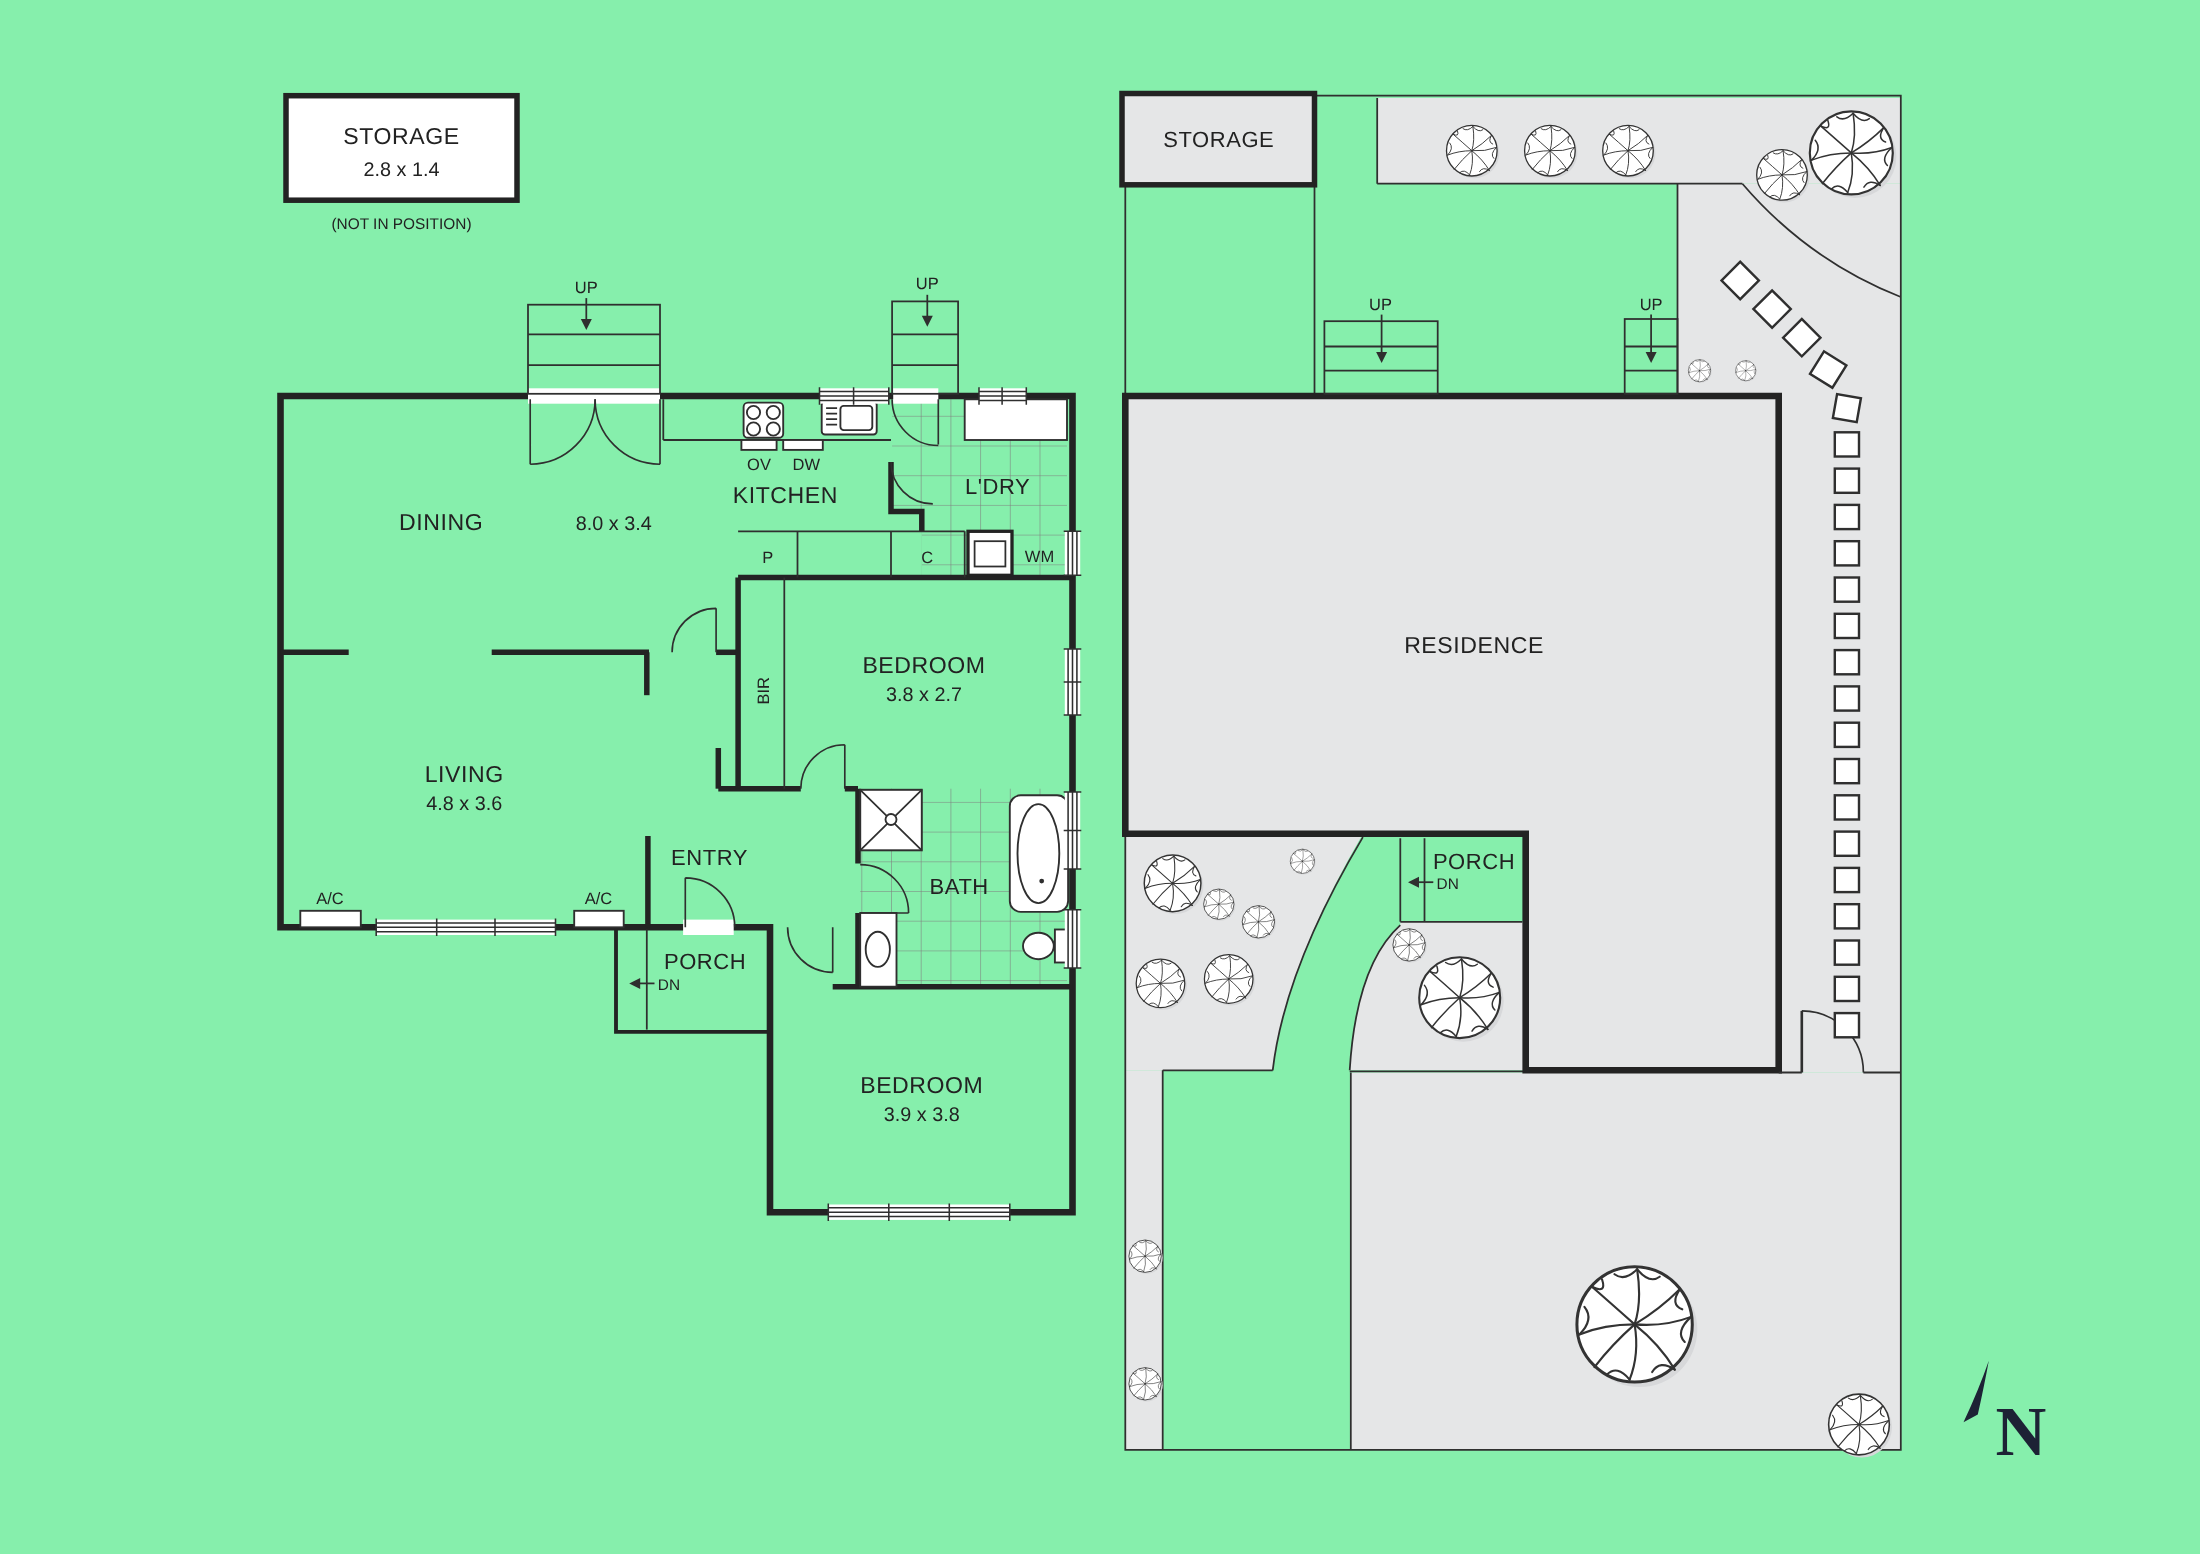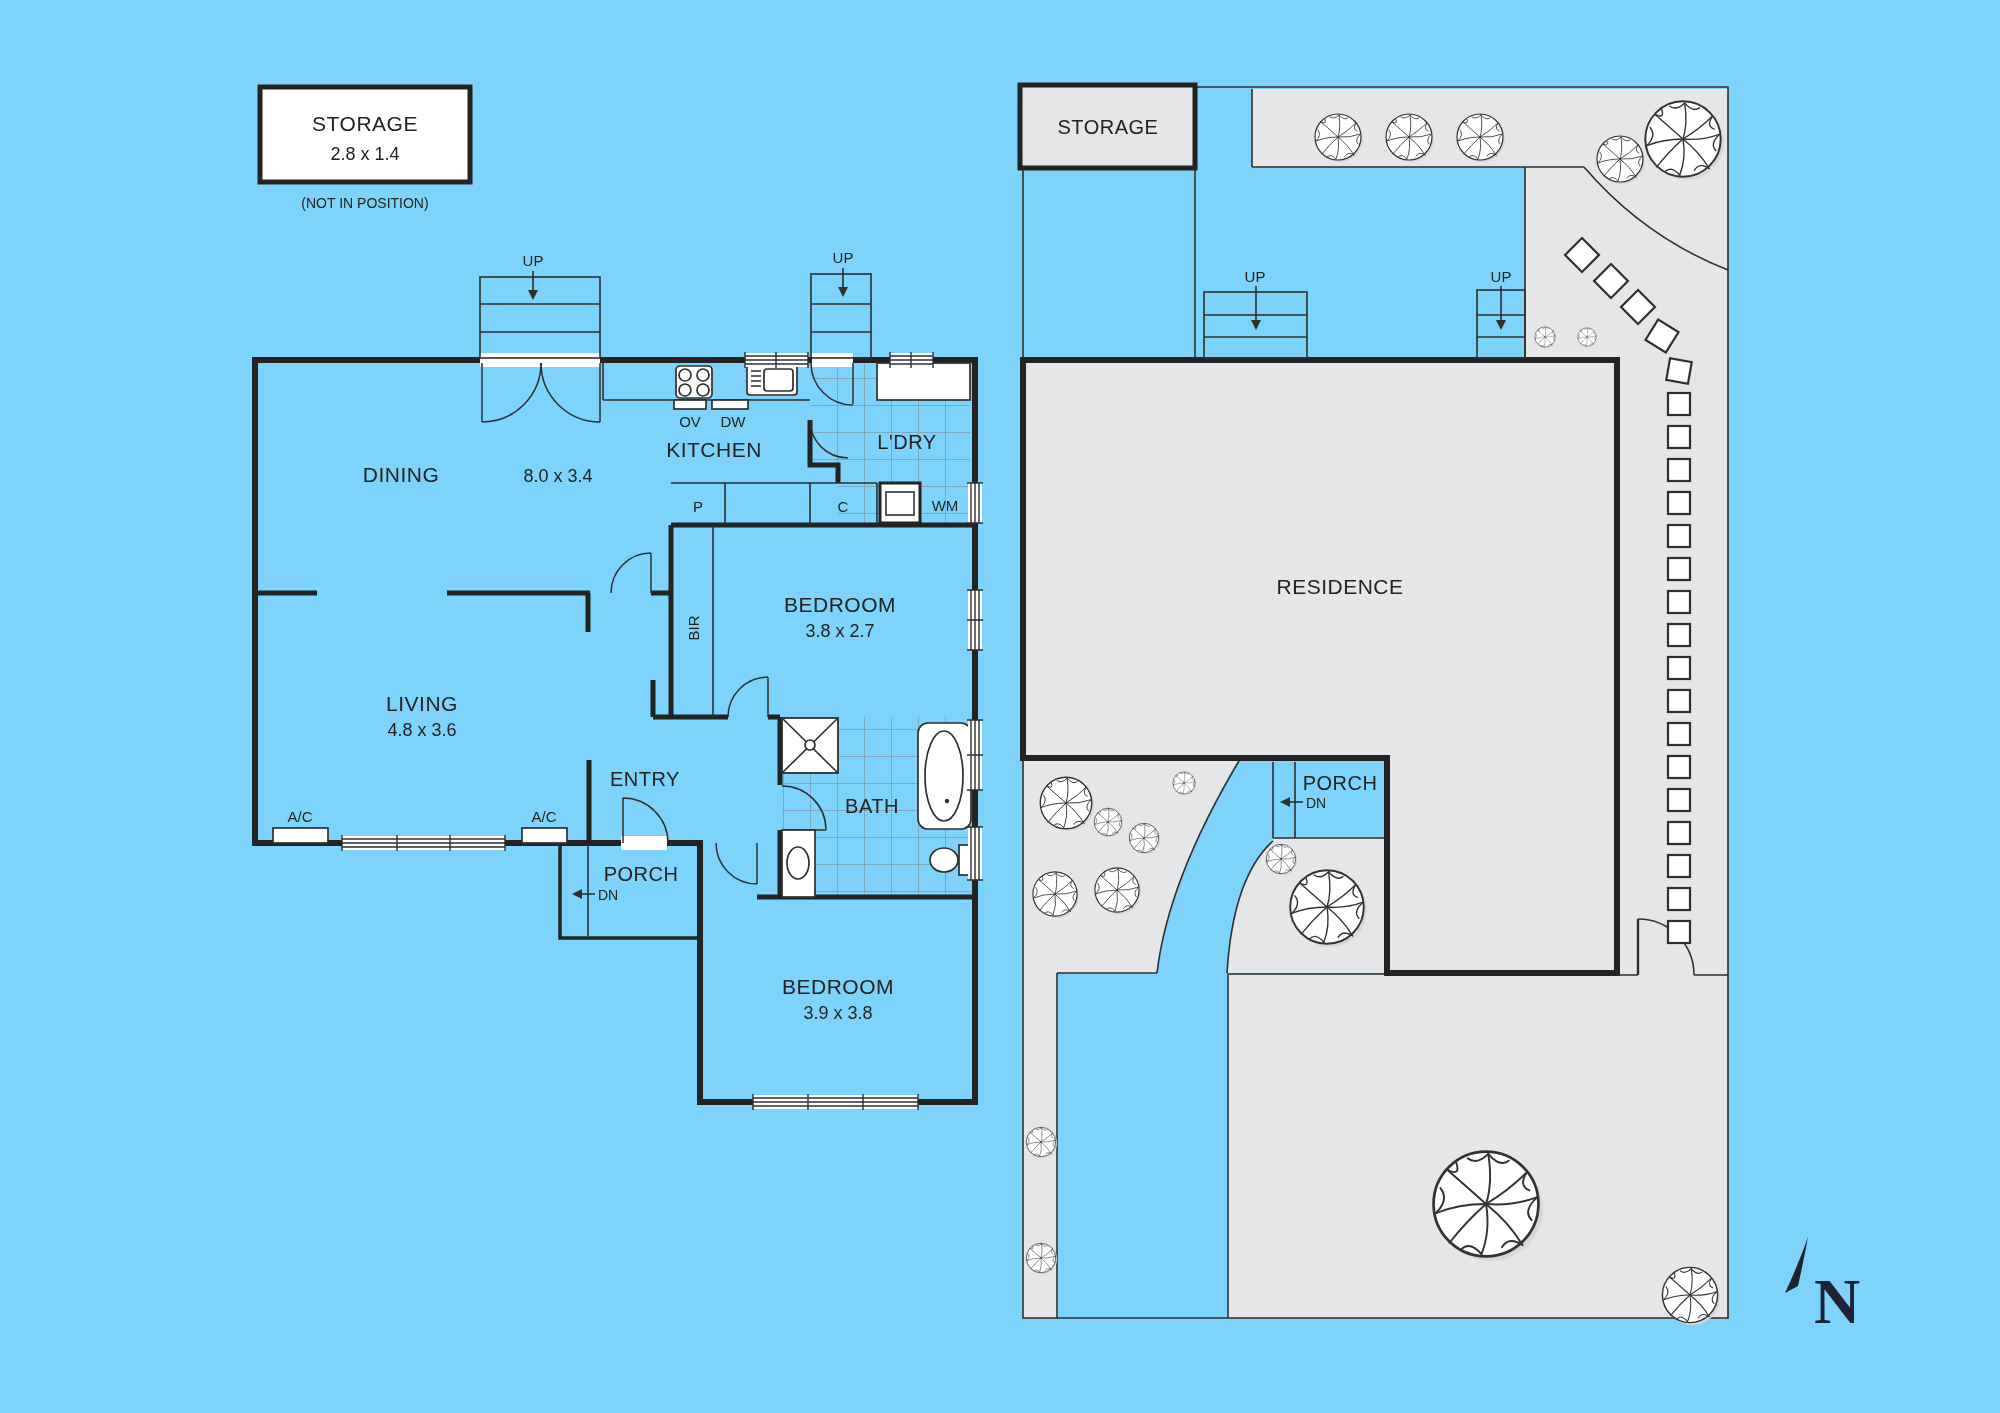--- a/index.html
+++ b/index.html
@@ -1,16 +1,16 @@
 <!DOCTYPE html>
 <html><head>
 <meta charset="utf-8">
 <style>
   html,body{margin:0;padding:0;background:#ffffff;}
-  .page{width:100%;max-width:2000px;margin:0 auto;background:#7dd3fc;text-decoration:underline;}
+  .page{width:100%;max-width:2000px;margin:0 auto;background:#86efac;text-decoration:underline;}
   svg{display:block;width:100%;height:auto;}
   text{font-family:"Liberation Sans", sans-serif; fill:#222;}
   .room-name{font-size:21px;letter-spacing:.5px;}
   .room-dims{font-size:18px;}
   .small-label{font-size:15px;}
   .mid-label{font-size:20px;letter-spacing:.5px;}
   .tiny-label{font-size:14px;}
   .legend-title{font-size:21px;letter-spacing:.5px;}
   .legend-dims{font-size:18px;}
   .legend-note{font-size:14px;}

